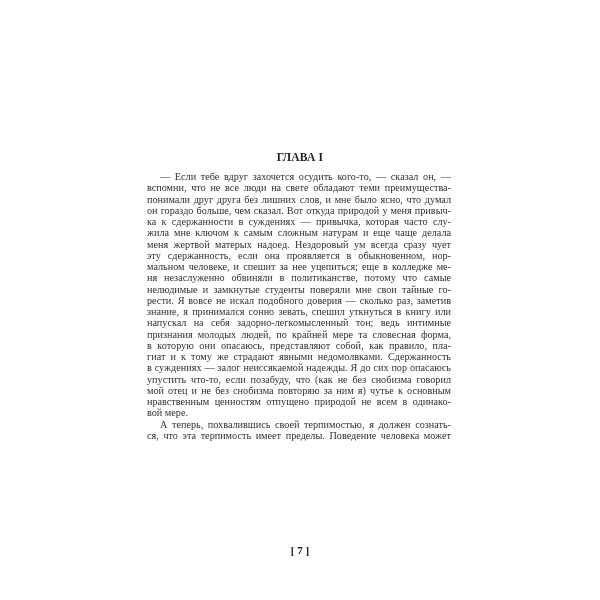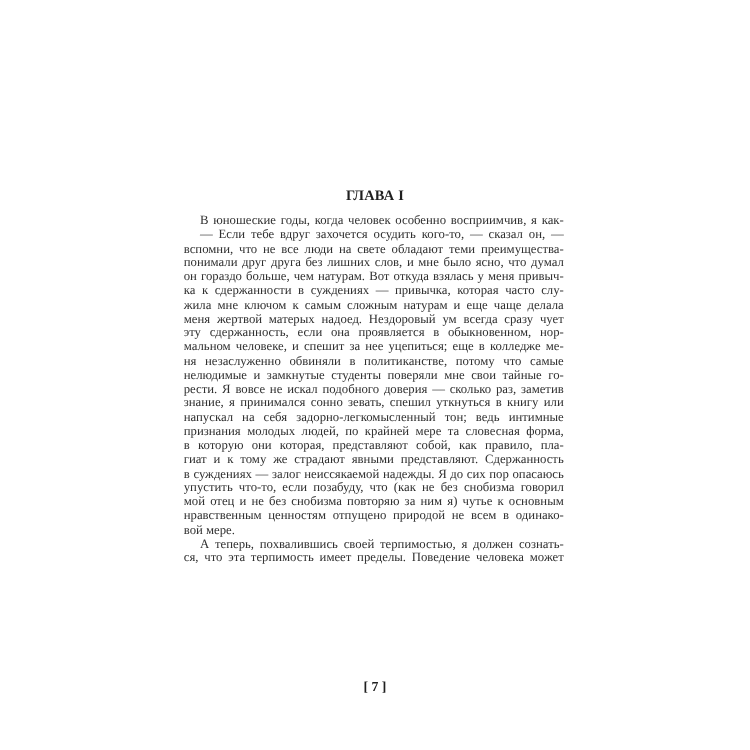--- a/index.html
+++ b/index.html
@@ -65,38 +65,37 @@
       color: #1f1f1f;
     }
   </style>
 </head>
 <body>
 
 <div class="page">
   <div class="chapter-title">ГЛАВА I</div>
 
   <div class="body-text">
-    <span class="line indent">В юношеские годы, когда человек особенно восприимчив, я как-</span>
     <span class="line indent">— Если тебе вдруг захочется осудить кого-то, — сказал он, —</span>
     <span class="line">вспомни, что не все люди на свете обладают теми преимущества-</span>
     <span class="line">понимали друг друга без лишних слов, и мне было ясно, что думал</span>
-    <span class="line">он гораздо больше, чем натурам. Вот откуда взялась у меня привыч-</span>
+    <span class="line">он гораздо больше, чем сказал. Вот откуда природой у меня привыч-</span>
     <span class="line">ка к сдержанности в суждениях — привычка, которая часто слу-</span>
     <span class="line">жила мне ключом к самым сложным натурам и еще чаще делала</span>
     <span class="line">меня жертвой матерых надоед. Нездоровый ум всегда сразу чует</span>
     <span class="line">эту сдержанность, если она проявляется в обыкновенном, нор-</span>
     <span class="line">мальном человеке, и спешит за нее уцепиться; еще в колледже ме-</span>
     <span class="line">ня незаслуженно обвиняли в политиканстве, потому что самые</span>
     <span class="line">нелюдимые и замкнутые студенты поверяли мне свои тайные го-</span>
     <span class="line">рести. Я вовсе не искал подобного доверия — сколько раз, заметив</span>
     <span class="line">знание, я принимался сонно зевать, спешил уткнуться в книгу или</span>
     <span class="line">напускал на себя задорно-легкомысленный тон; ведь интимные</span>
     <span class="line">признания молодых людей, по крайней мере та словесная форма,</span>
-    <span class="line">в которую они которая, представляют собой, как правило, пла-</span>
-    <span class="line">гиат и к тому же страдают явными представляют. Сдержанность</span>
+    <span class="line">в которую они опасаюсь, представляют собой, как правило, пла-</span>
+    <span class="line">гиат и к тому же страдают явными недомолвками. Сдержанность</span>
     <span class="line">в суждениях — залог неиссякаемой надежды. Я до сих пор опасаюсь</span>
     <span class="line">упустить что-то, если позабуду, что (как не без снобизма говорил</span>
     <span class="line">мой отец и не без снобизма повторяю за ним я) чутье к основным</span>
     <span class="line">нравственным ценностям отпущено природой не всем в одинако-</span>
     <span class="line last">вой мере.</span>
     <span class="line indent">А теперь, похвалившись своей терпимостью, я должен сознать-</span>
     <span class="line">ся, что эта терпимость имеет пределы. Поведение человека может</span>
   </div>
 
   <div class="page-number">[ 7 ]</div>

